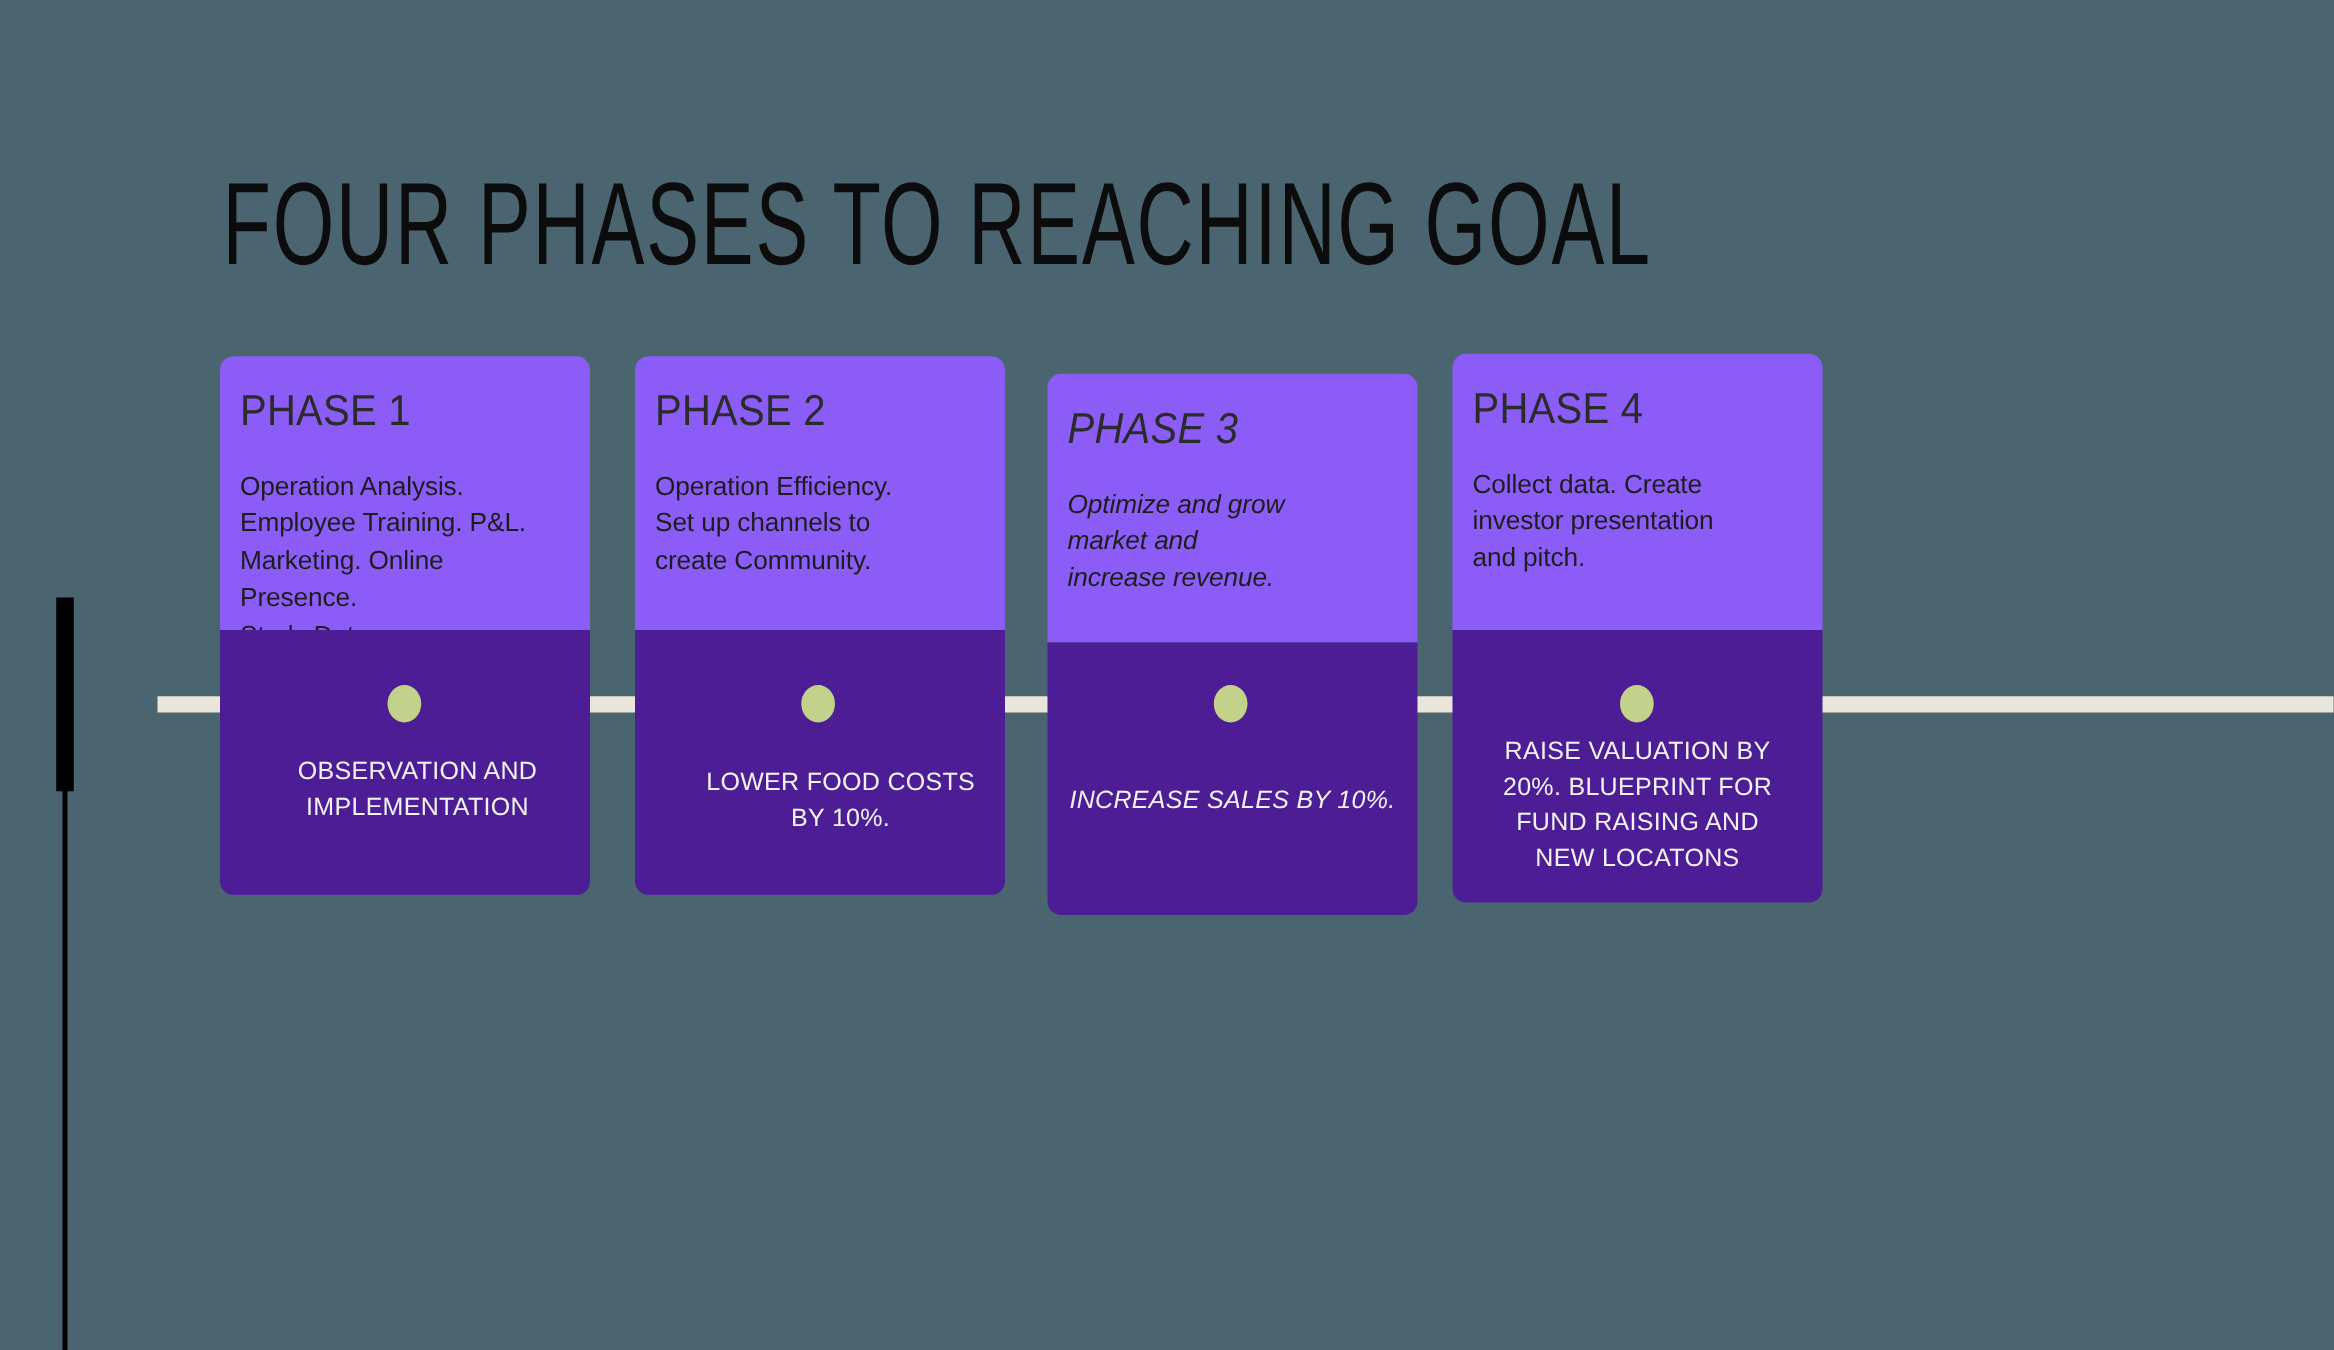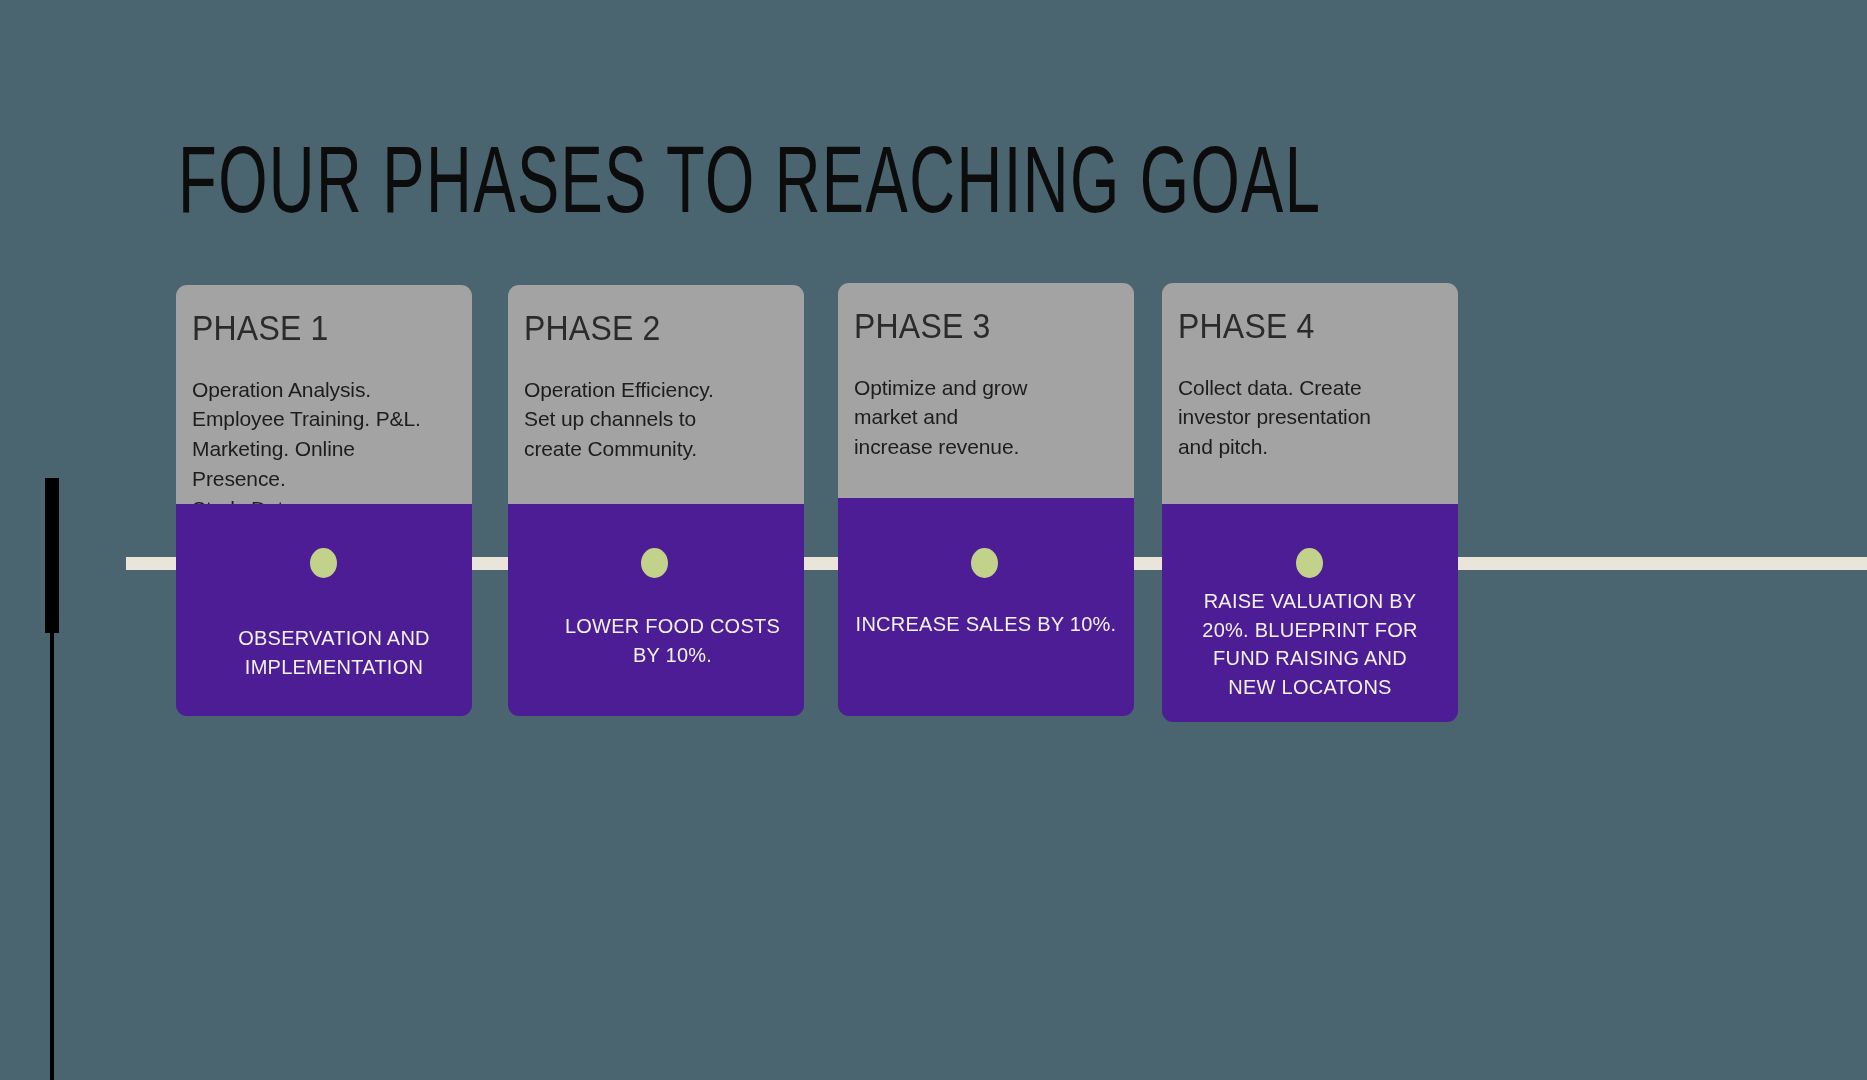--- a/index.html
+++ b/index.html
@@ -64,21 +64,21 @@
     height: 13px;
     background: #e9e5da;
   }
 
   
   .phase-card {
     position: absolute;
     width: 296px;
   }
   .card-top {
-    background: #a3a3a3;
+    background: #8b5cf6;
     border-radius: 11px 11px 0 0;
     padding: 26px 20px 0 16px;
     box-sizing: border-box;
   }
   .card-bottom {
     background: #4c1d95;
     border-radius: 0 0 11px 11px;
     box-sizing: border-box;
     position: relative;
   }
@@ -119,28 +119,28 @@
     height: 30px;
     border-radius: 50%;
     background: #c2d28a;
     z-index: 5;
   }
 
   
   #phase-card-1 { left: 176px;  top: 285px; }
   #phase-card-1 .card-top    { height: 219px; }
   #phase-card-1 .card-bottom { height: 212px; }
-  #phase-card-1 .phase-caption { top: 120px; padding-left: 32px; }
+  #phase-card-1 .phase-caption { top: 99px; padding-left: 32px; }
 
   #phase-card-2 { left: 508px;  top: 285px; border-radius: 24px; }
   #phase-card-2 .card-top    { height: 219px; }
   #phase-card-2 .card-bottom { height: 212px; }
   #phase-card-2 .phase-caption { top: 108px; padding-left: 45px; }
 
-  #phase-card-3 { left: 838px;  top: 283px; }
+  #phase-card-3 { left: 838px;  top: 299px; font-style: italic; }
   #phase-card-3 .card-top    { height: 215px; }
   #phase-card-3 .card-bottom { height: 218px; }
   #phase-card-3 .phase-caption { top: 112px; }
 
   #phase-card-4 { left: 1162px; top: 283px; }
   #phase-card-4 .card-top    { height: 221px; }
   #phase-card-4 .card-bottom { height: 218px; }
   #phase-card-4 .phase-caption { top: 83px; }
 
   #dot-1 { left: 310px;  top: 548px; }

